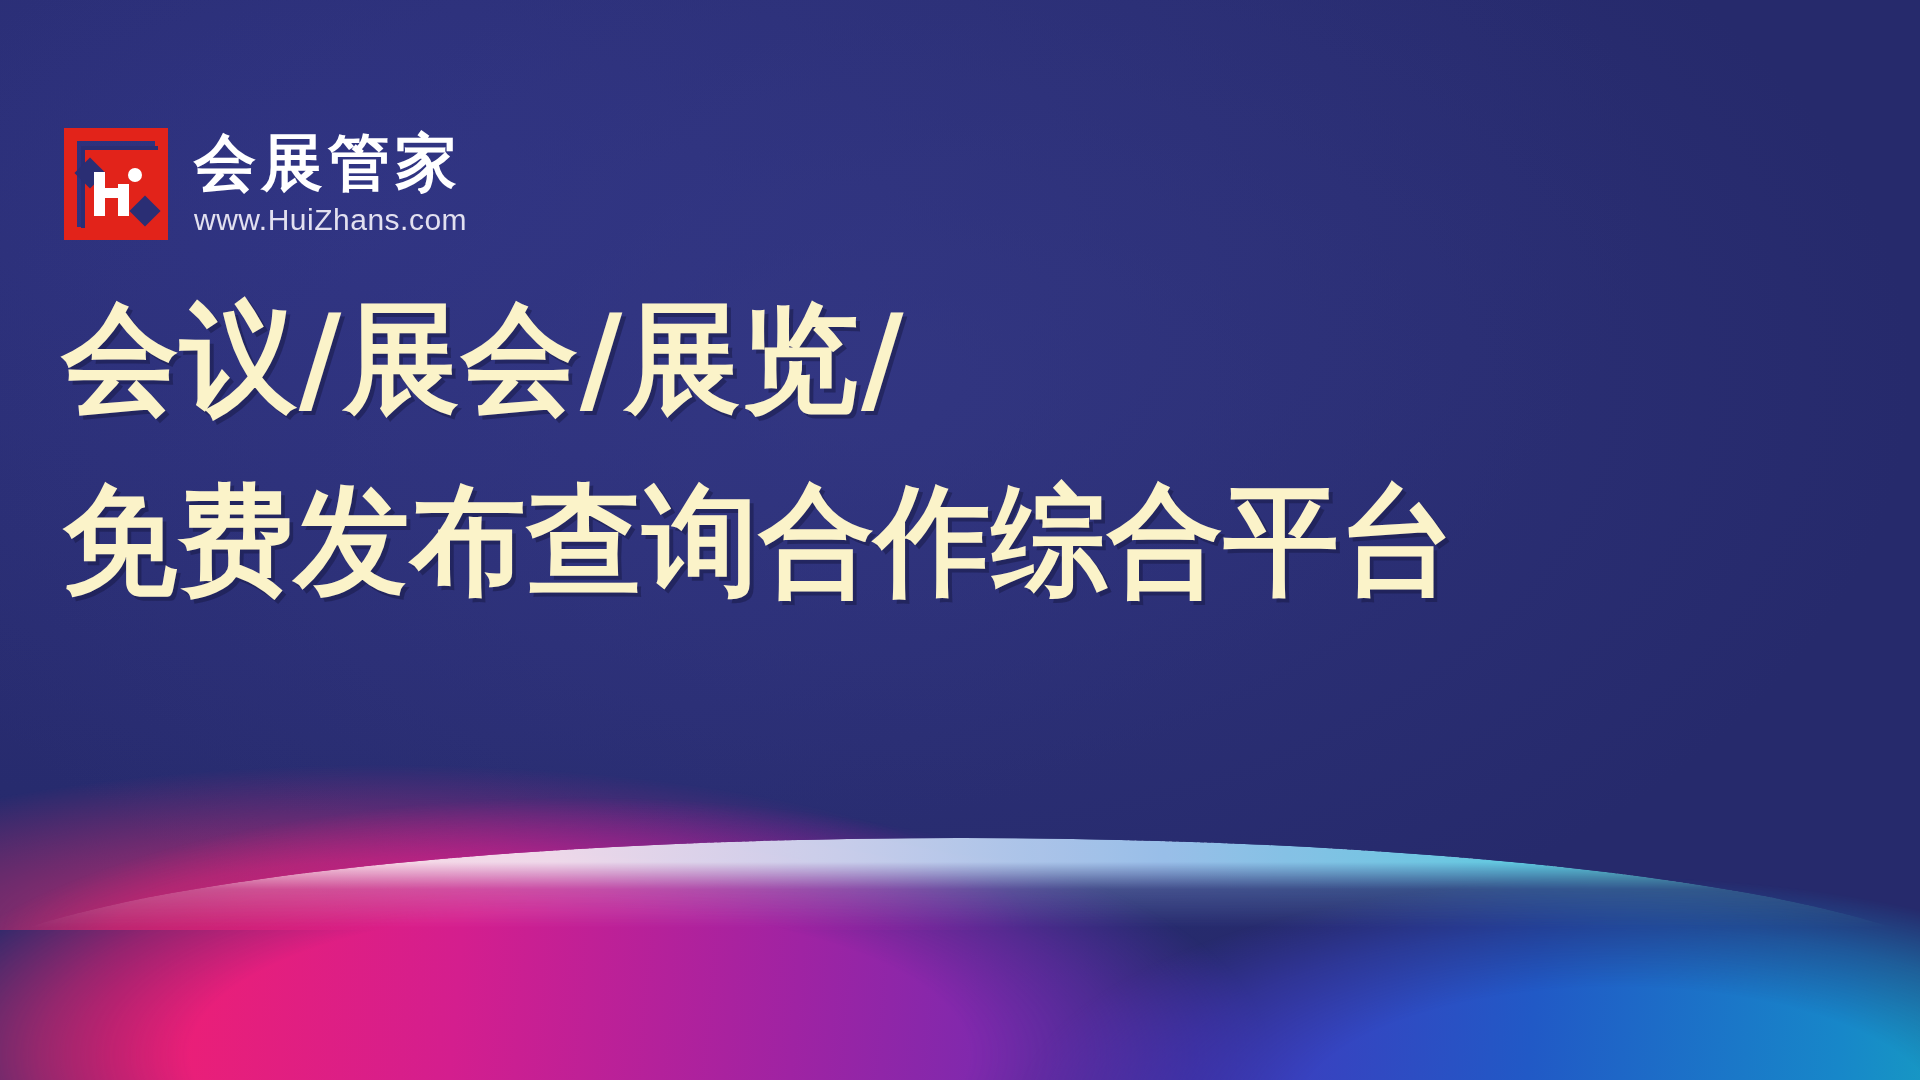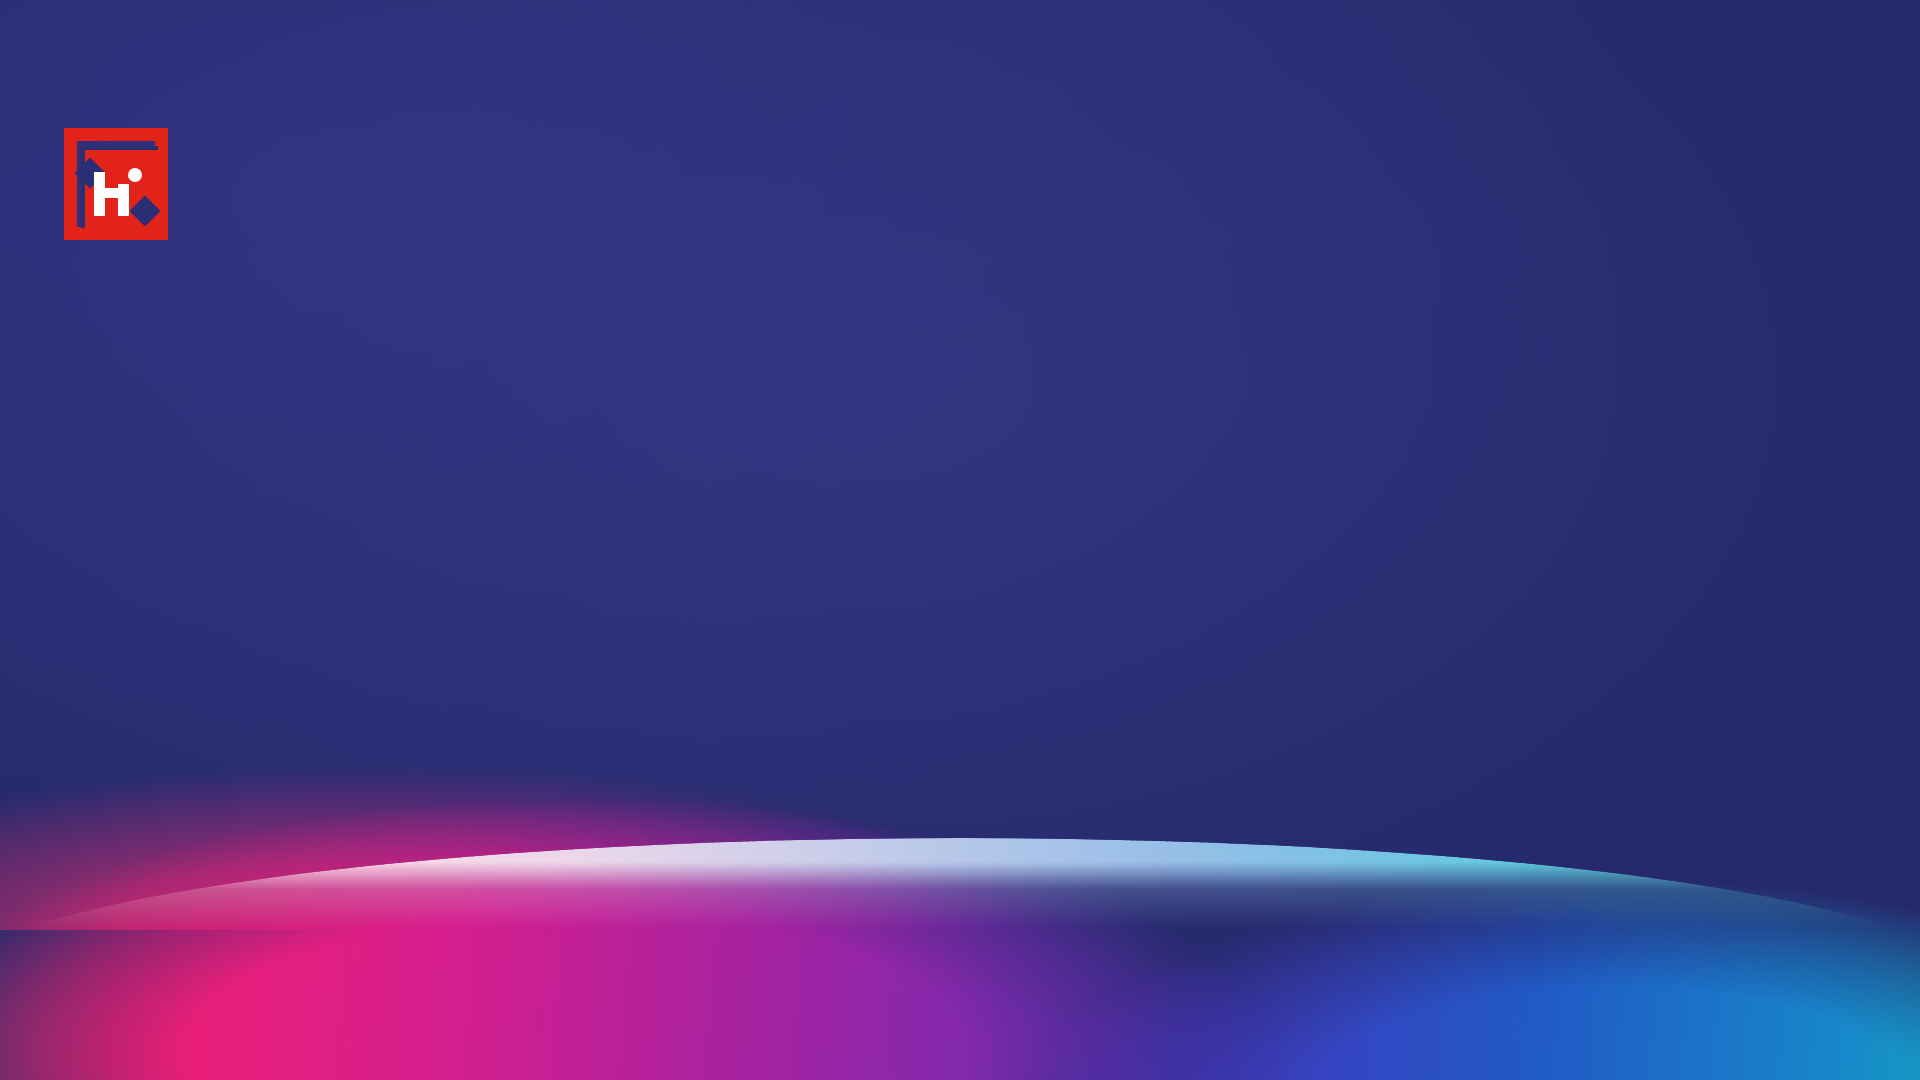--- a/index.html
+++ b/index.html
@@ -250,16 +250,24 @@
       <div class="mark-inner"></div>
       <div class="mark-notch"></div>
       <div class="mark-notch2"></div>
       <div class="mark-h">
         <span class="stem-l"></span>
         <span class="bar"></span>
         <span class="stem-r"></span>
         <span class="dot"></span>
       </div>
     </div>
+    <div class="logo-text">
+      <div class="brand-name">会展管家</div>
+      <div class="brand-url">www.HuiZhans.com</div>
+    </div>
   </div>
 
+  <div class="headline">
+    <div class="hl-line hl-1">会议/展会/展览/</div>
+    <div class="hl-line hl-2">免费发布查询合作综合平台</div>
+  </div>
 
 </div>
 
 </body></html>

